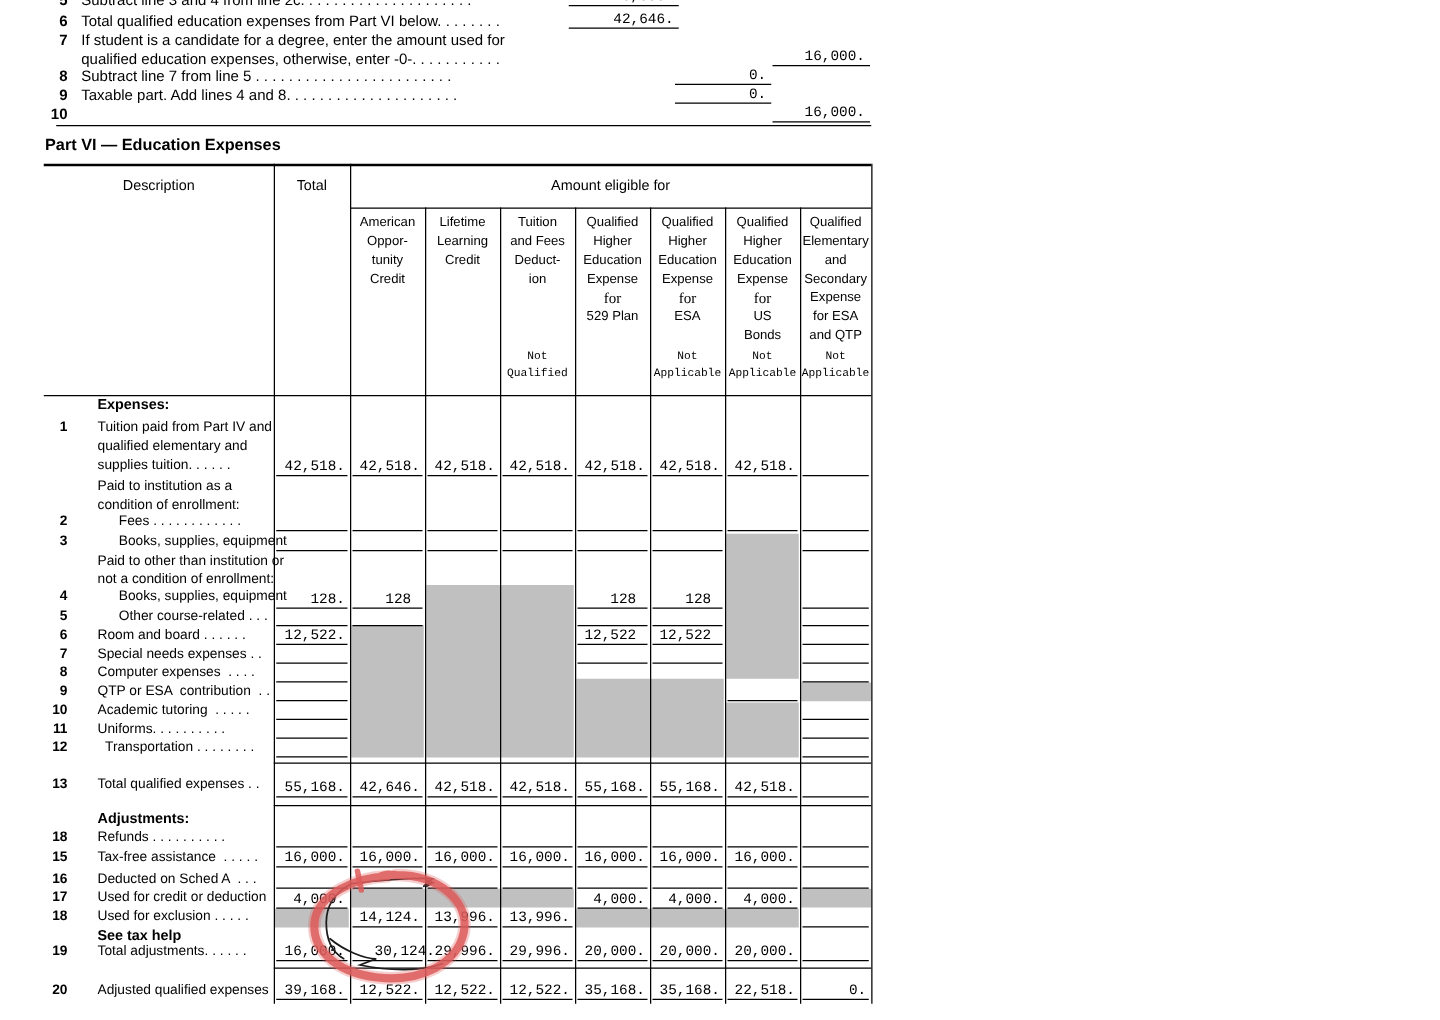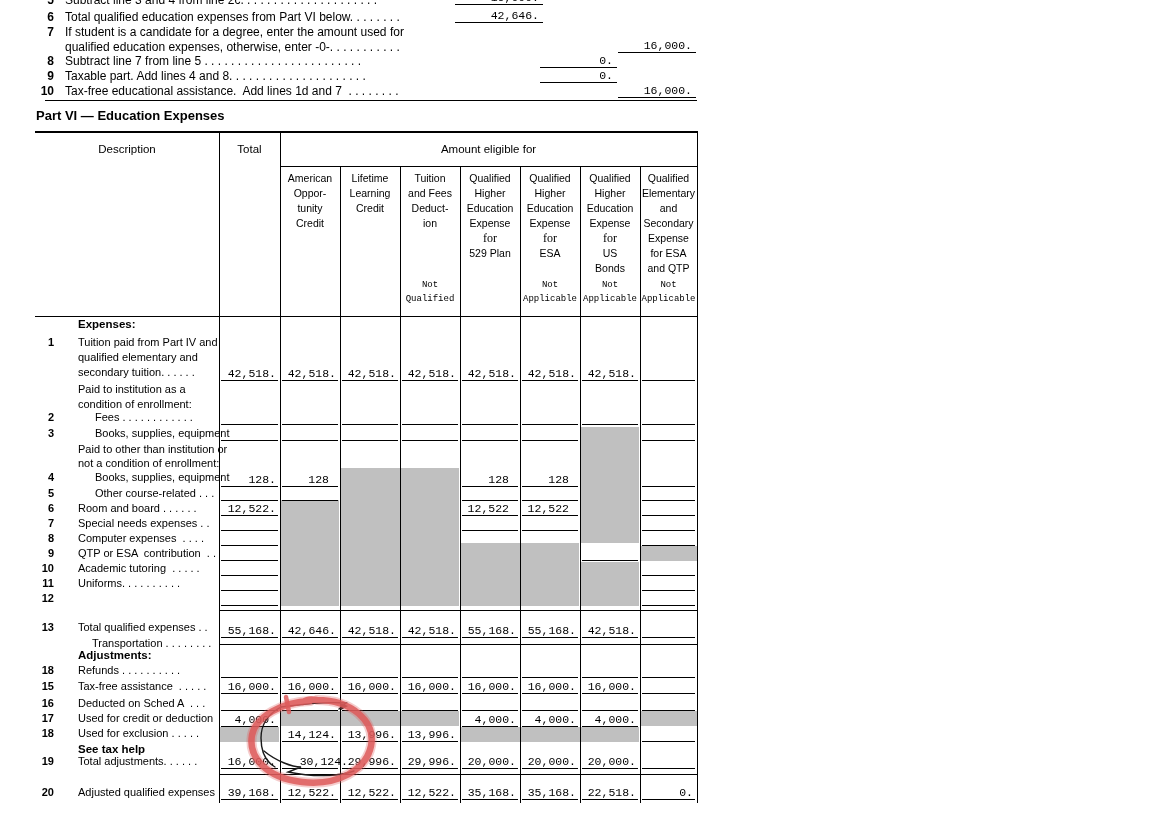--- a/index.html
+++ b/index.html
@@ -89,21 +89,20 @@
     <div class="val" style="left: 618px; top: 39px; width: 74px;">16,000.</div>
     <div class="tnum" style="left: 28px; top: 54px; width: 26px;">8</div>
     <div class="toplbl" style="left: 65px; top: 54px;">Subtract line 7 from line 5 . . . . . . . . . . . . . . . . . . . . . . . .</div>
     <div class="ul" style="left: 540px; top: 67px; width: 77px;"></div>
     <div class="val" style="left: 540px; top: 54px; width: 73px;">0.</div>
     <div class="tnum" style="left: 28px; top: 69px; width: 26px;">9</div>
     <div class="toplbl" style="left: 65px; top: 69px;">Taxable part. Add lines 4 and 8. . . . . . . . . . . . . . . . . . . . .</div>
     <div class="ul" style="left: 540px; top: 82px; width: 77px;"></div>
     <div class="val" style="left: 540px; top: 69px; width: 73px;">0.</div>
     <div class="tnum" style="left: 28px; top: 84px; width: 26px;">10</div>
-    <div class="toplbl" style="left: 65px; top: 84px;">Tax-free educational assistance.  Add lines 1d and 7  . . . . . . . .</div>
     <div class="ul" style="left: 618px; top: 97px; width: 78px;"></div>
     <div class="val" style="left: 618px; top: 84px; width: 74px;">16,000.</div>
     <div class="chdr" style="left: 280px; top: 171px; width: 60px;">American</div>
     <div class="chdr" style="left: 280px; top: 186px; width: 60px;">Oppor-</div>
     <div class="chdr" style="left: 280px; top: 201px; width: 60px;">tunity</div>
     <div class="chdr" style="left: 280px; top: 216px; width: 60px;">Credit</div>
     <div class="chdr" style="left: 340px; top: 171px; width: 60px;">Lifetime</div>
     <div class="chdr" style="left: 340px; top: 186px; width: 60px;">Learning</div>
     <div class="chdr" style="left: 340px; top: 201px; width: 60px;">Credit</div>
     <div class="chdr" style="left: 400px; top: 171px; width: 60px;">Tuition</div>
@@ -141,21 +140,21 @@
     <div class="chdr" style="left: 640px; top: 216px; width: 57px;">Secondary</div>
     <div class="chdr" style="left: 640px; top: 231px; width: 57px;">Expense</div>
     <div class="chdr" style="left: 640px; top: 246px; width: 57px;">for ESA</div>
     <div class="chdr" style="left: 640px; top: 261px; width: 57px;">and QTP</div>
     <div class="cnote" style="left: 640px; top: 278px; width: 57px;">Not</div>
     <div class="cnote" style="left: 640px; top: 292px; width: 57px;">Applicable</div>
     <div class="lbl bold" style="left: 78px; top: 318px; font-size: 11.5px;">Expenses:</div>
     <div class="num" style="left: 28px; top: 336px; width: 26px;">1</div>
     <div class="lbl" style="left: 78px; top: 336px;">Tuition paid from Part IV and</div>
     <div class="lbl" style="left: 78px; top: 351px;">qualified elementary and</div>
-    <div class="lbl" style="left: 78px; top: 366px;">secondary tuition. . . . . .</div>
+    <div class="lbl" style="left: 78px; top: 366px;">supplies tuition. . . . . .</div>
     <div class="lbl" style="left: 78px; top: 383px;">Paid to institution as a</div>
     <div class="lbl" style="left: 78px; top: 398px;">condition of enrollment:</div>
     <div class="ul" style="left: 221px; top: 380px; width: 57px;"></div>
     <div class="val" style="left: 219px; top: 367px; width: 57px;">42,518.</div>
     <div class="ul" style="left: 282px; top: 380px; width: 56px;"></div>
     <div class="val" style="left: 280px; top: 367px; width: 56px;">42,518.</div>
     <div class="ul" style="left: 342px; top: 380px; width: 56px;"></div>
     <div class="val" style="left: 340px; top: 367px; width: 56px;">42,518.</div>
     <div class="ul" style="left: 402px; top: 380px; width: 56px;"></div>
     <div class="val" style="left: 400px; top: 367px; width: 56px;">42,518.</div>
@@ -230,21 +229,21 @@
     <div class="ul" style="left: 582px; top: 560px; width: 56px;"></div>
     <div class="num" style="left: 28px; top: 562px; width: 26px;">10</div>
     <div class="lbl" style="left: 78px; top: 562px;">Academic tutoring  . . . . .</div>
     <div class="ul" style="left: 221px; top: 575px; width: 57px;"></div>
     <div class="ul" style="left: 642px; top: 575px; width: 53px;"></div>
     <div class="num" style="left: 28px; top: 577px; width: 26px;">11</div>
     <div class="lbl" style="left: 78px; top: 577px;">Uniforms. . . . . . . . . .</div>
     <div class="ul" style="left: 221px; top: 590px; width: 57px;"></div>
     <div class="ul" style="left: 642px; top: 590px; width: 53px;"></div>
     <div class="num" style="left: 28px; top: 592px; width: 26px;">12</div>
-    <div class="lbl" style="left: 92px; top: 592px; margin-top: 45px;">Transportation . . . . . . . .</div>
+    <div class="lbl" style="left: 84px; top: 592px;">Transportation . . . . . . . .</div>
     <div class="ul" style="left: 221px; top: 605px; width: 57px;"></div>
     <div class="ul" style="left: 642px; top: 605px; width: 53px;"></div>
     <div class="num" style="left: 28px; top: 621px; width: 26px;">13</div>
     <div class="lbl" style="left: 78px; top: 621px;">Total qualified expenses . .</div>
     <div class="ul" style="left: 221px; top: 637px; width: 57px;"></div>
     <div class="val" style="left: 219px; top: 624px; width: 57px;">55,168.</div>
     <div class="ul" style="left: 282px; top: 637px; width: 56px;"></div>
     <div class="val" style="left: 280px; top: 624px; width: 56px;">42,646.</div>
     <div class="ul" style="left: 342px; top: 637px; width: 56px;"></div>
     <div class="val" style="left: 340px; top: 624px; width: 56px;">42,518.</div>

